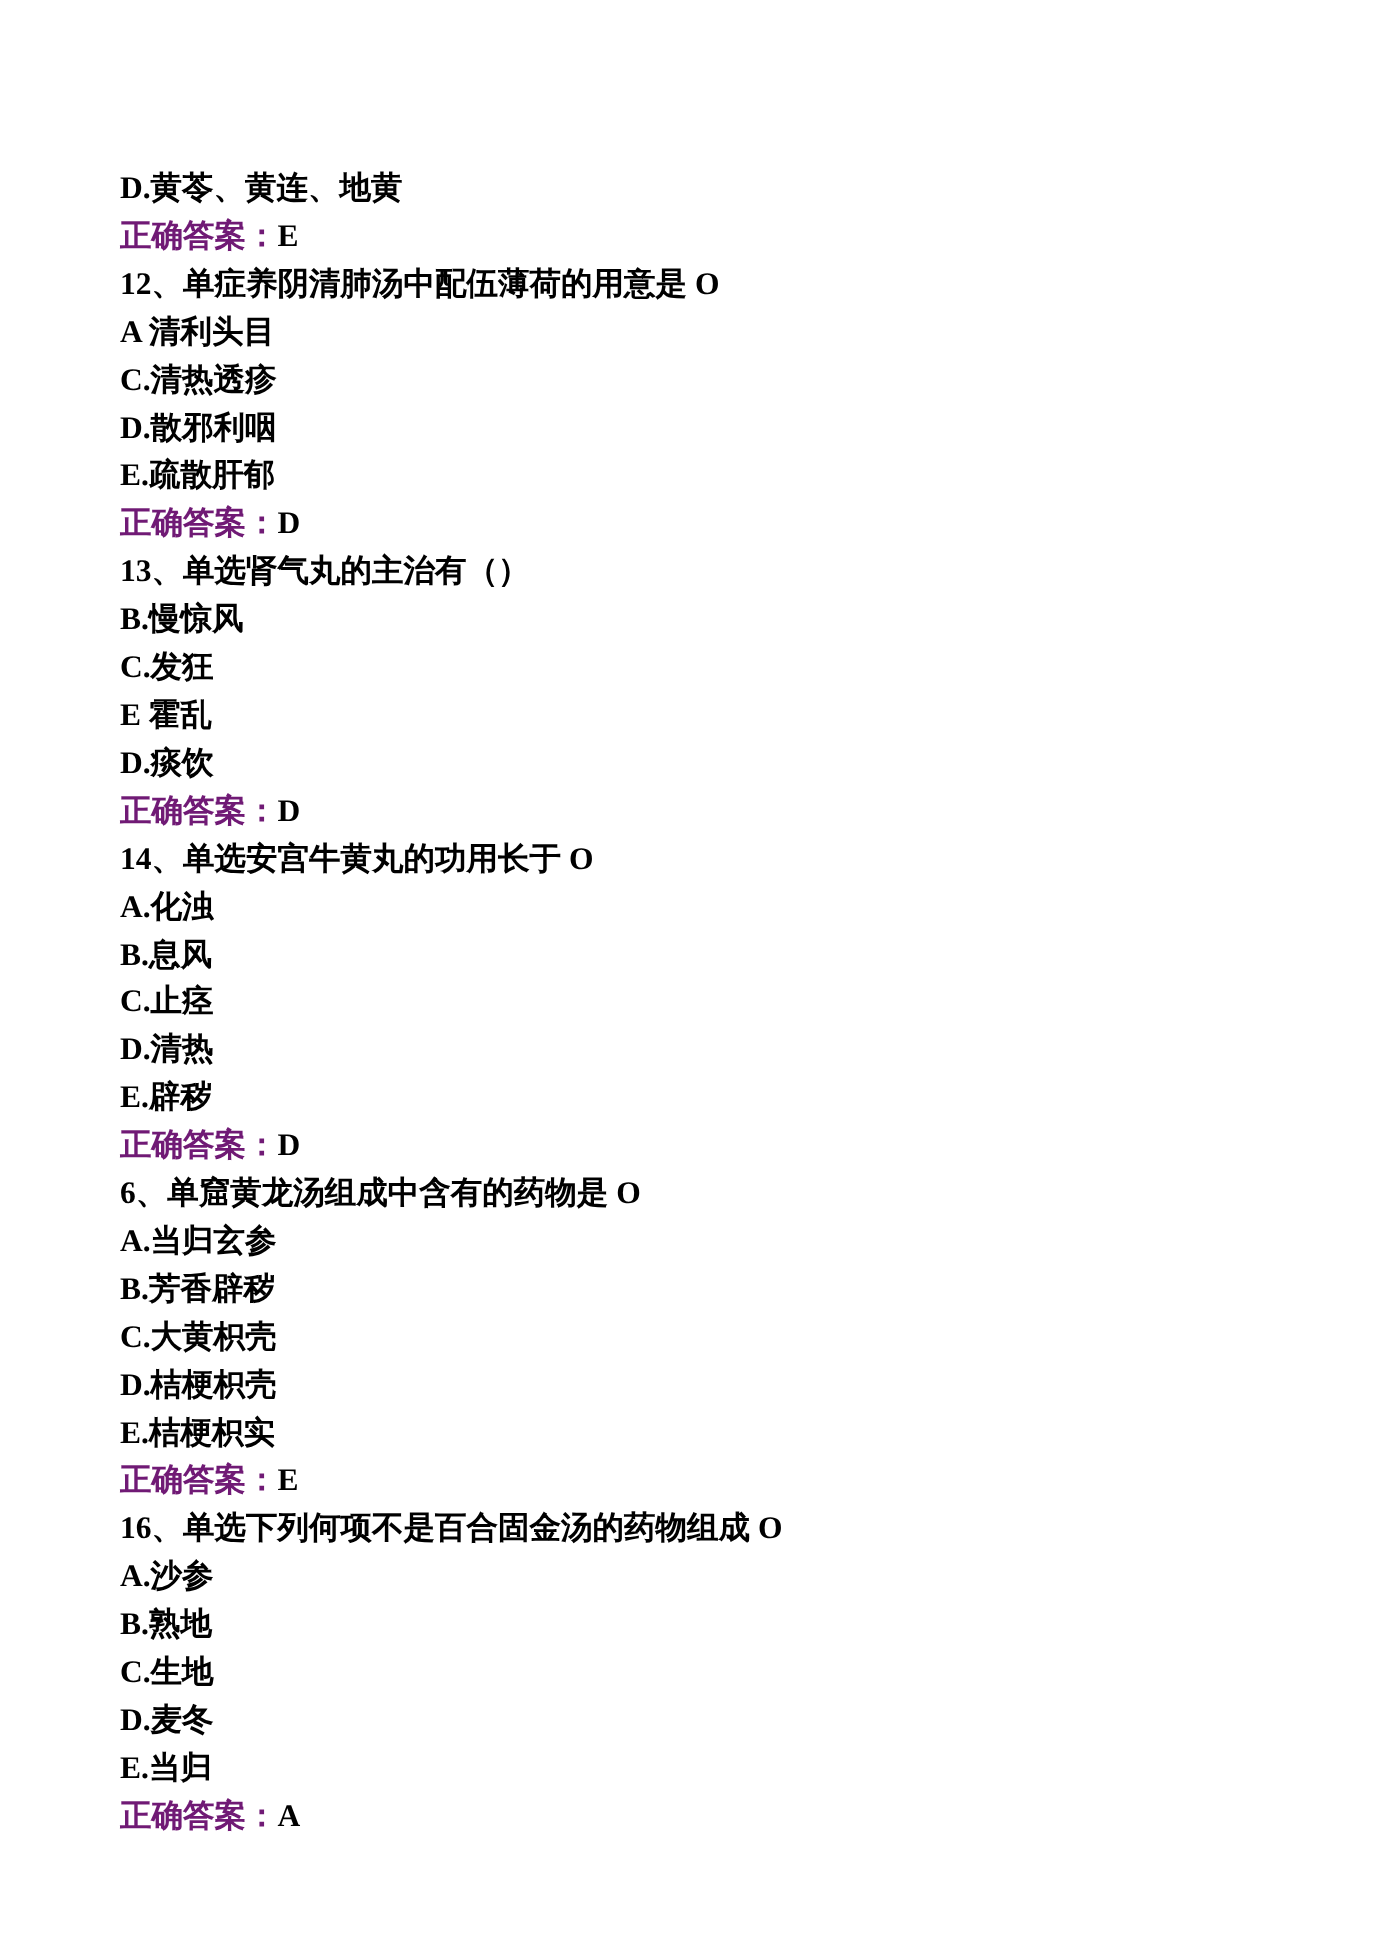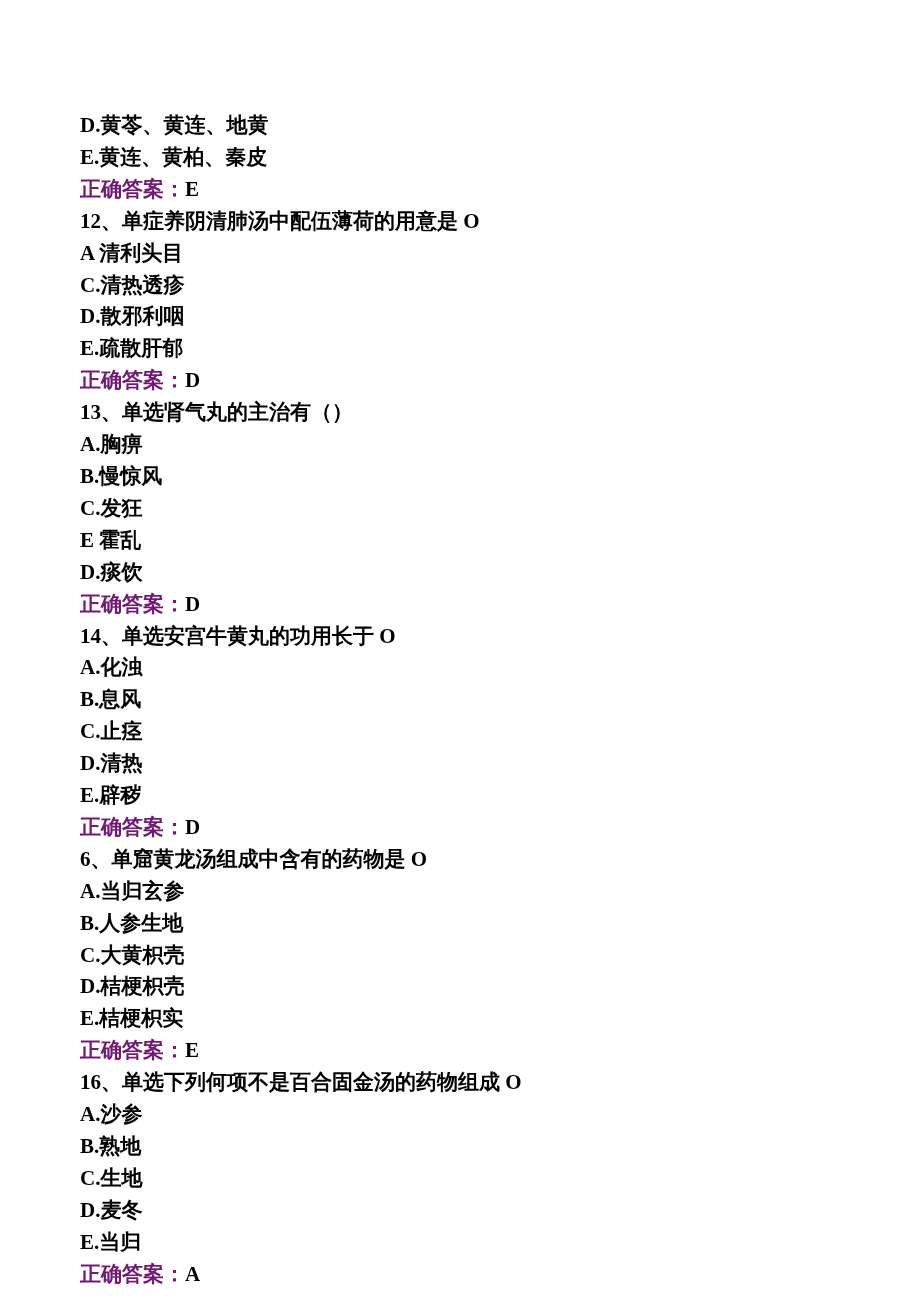--- a/index.html
+++ b/index.html
@@ -22,49 +22,47 @@
   .red {
     color: #701a75;
   }
 </style>
 </head>
 <body>
 
 <div class="page">
 
   <div class="line">D.黄苓、黄连、地黄</div>
-  <div class="line">E.黄连、黄柏、秦皮</div>
   <div class="line"><span class="red">正确答案：</span><span>E</span></div>
 
   <div class="line">12、单症养阴清肺汤中配伍薄荷的用意是 O</div>
   <div class="line">A 清利头目</div>
   <div class="line">C.清热透疹</div>
   <div class="line">D.散邪利咽</div>
   <div class="line">E.疏散肝郁</div>
   <div class="line"><span class="red">正确答案：</span><span>D</span></div>
 
   <div class="line">13、单选肾气丸的主治有（）</div>
-  <div class="line">A.胸痹</div>
   <div class="line">B.慢惊风</div>
   <div class="line">C.发狂</div>
   <div class="line">E 霍乱</div>
   <div class="line">D.痰饮</div>
   <div class="line"><span class="red">正确答案：</span><span>D</span></div>
 
   <div class="line">14、单选安宫牛黄丸的功用长于 O</div>
   <div class="line">A.化浊</div>
   <div class="line">B.息风</div>
   <div class="line">C.止痉</div>
   <div class="line">D.清热</div>
   <div class="line">E.辟秽</div>
   <div class="line"><span class="red">正确答案：</span><span>D</span></div>
 
   <div class="line">6、单窟黄龙汤组成中含有的药物是 O</div>
   <div class="line">A.当归玄参</div>
-  <div class="line">B.人参生地</div>
+  <div class="line">B.芳香辟秽</div>
   <div class="line">C.大黄枳壳</div>
   <div class="line">D.桔梗枳壳</div>
   <div class="line">E.桔梗枳实</div>
   <div class="line"><span class="red">正确答案：</span><span>E</span></div>
 
   <div class="line">16、单选下列何项不是百合固金汤的药物组成 O</div>
   <div class="line">A.沙参</div>
   <div class="line">B.熟地</div>
   <div class="line">C.生地</div>
   <div class="line">D.麦冬</div>

